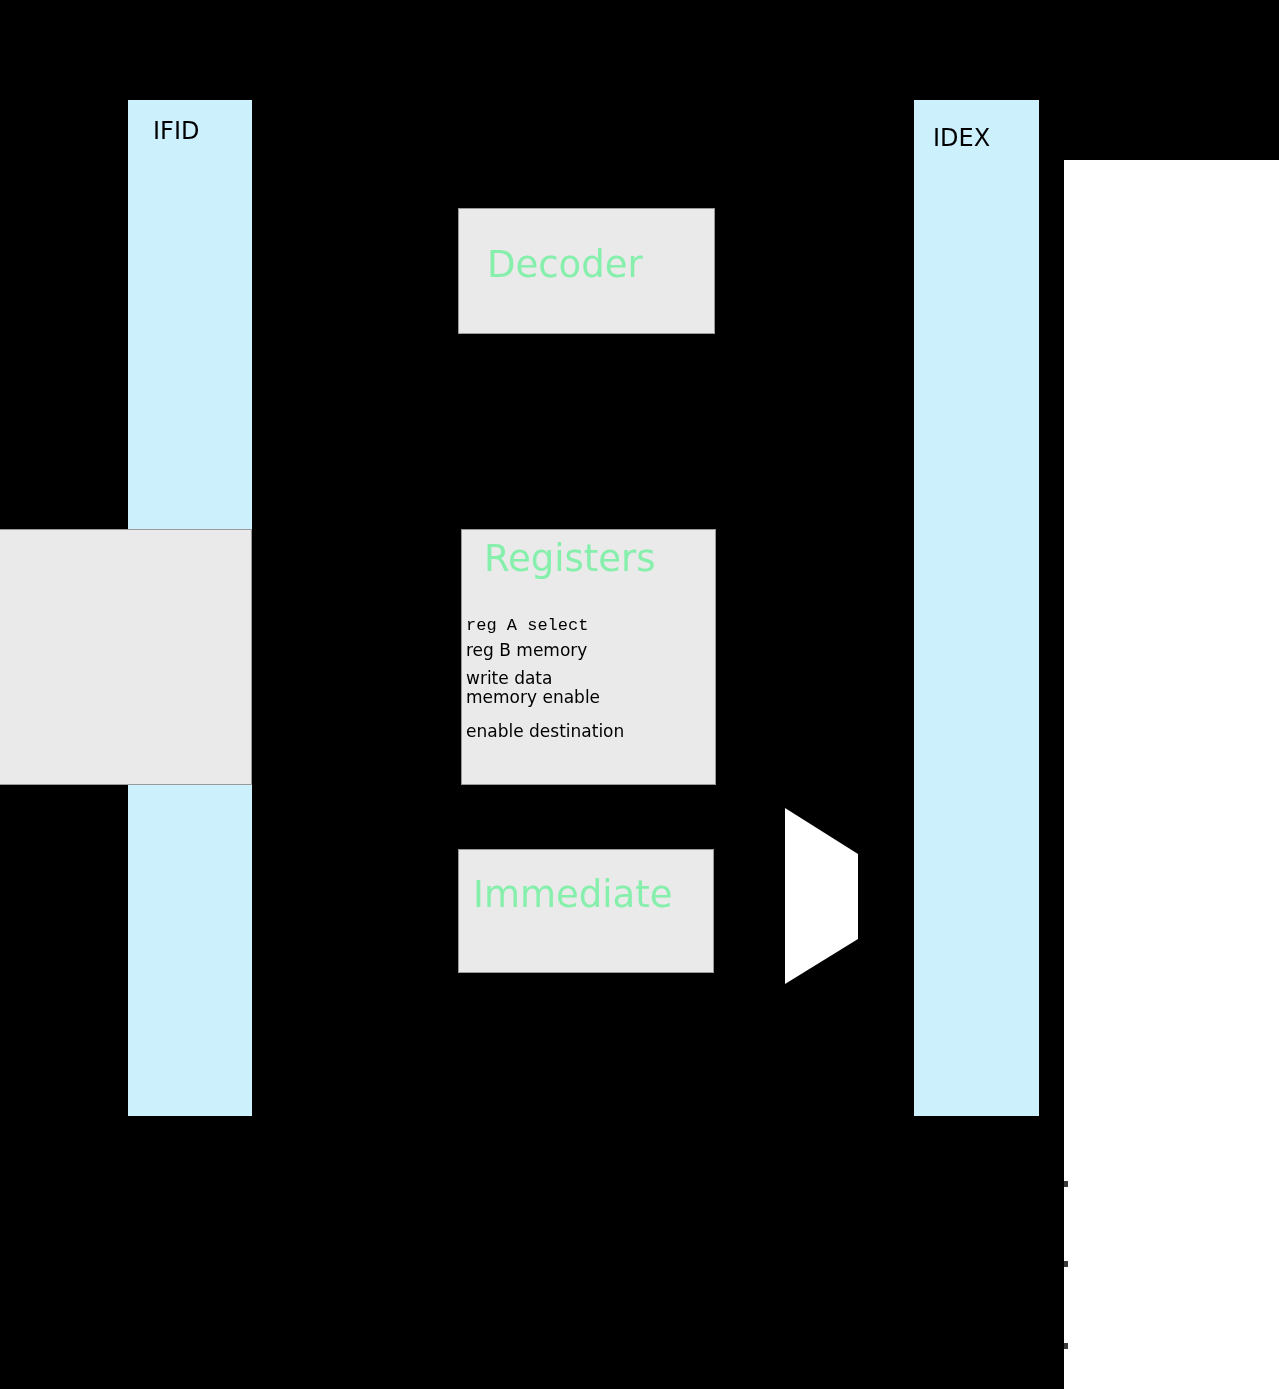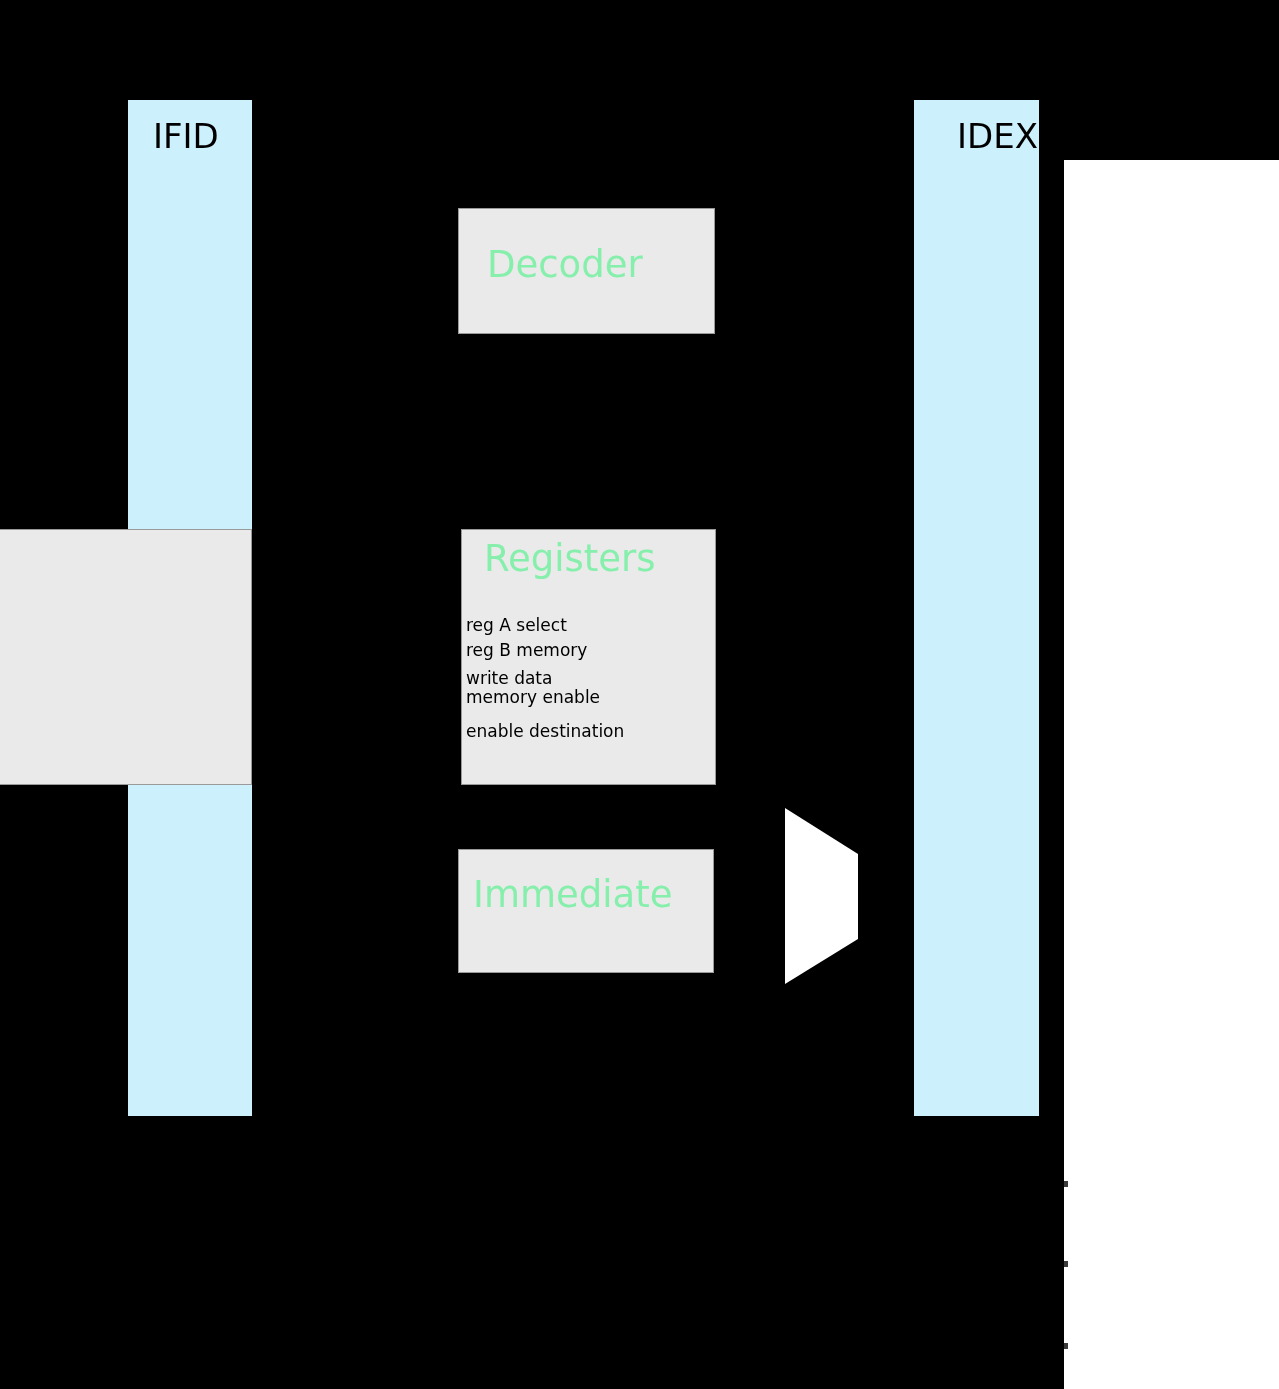--- a/index.html
+++ b/index.html
@@ -24,21 +24,21 @@
 
   
   .pipe-reg {
     position: absolute;
     background: #cdf0fd;
     box-sizing: border-box;
   }
   .pipe-reg-label {
     position: absolute;
     color: #000000;
-    font-size: 34px;
+    font-size: 24px;
     line-height: 1;
     white-space: nowrap;
   }
 
   
   .unit-box {
     position: absolute;
     background: #eaeaea;
     border: 1px solid #9a9a9a;
     box-sizing: border-box;
@@ -84,31 +84,31 @@
   <div class="white-panel" style="left:1064px; top:160px; width:215px; height:1229px;"></div>
 
   <div class="edge-tick" style="left:1064px; top:1181px; width:4px; height:6px;"></div>
   <div class="edge-tick" style="left:1064px; top:1261px; width:4px; height:6px;"></div>
   <div class="edge-tick" style="left:1064px; top:1343px; width:4px; height:6px;"></div>
 
   <div class="pipe-reg" style="left:128px; top:100px; width:124px; height:1016px;"></div>
   <div class="pipe-reg-label" style="left:153px; top:119px;">IFID</div>
 
   <div class="pipe-reg" style="left:914px; top:100px; width:125px; height:1016px;"></div>
-  <div class="pipe-reg-label" style="left:933px; top:119px;margin-left:24px;">IDEX</div>
+  <div class="pipe-reg-label" style="left:933px; top:126px;">IDEX</div>
 
   <div class="unit-box" style="left:-8px; top:529px; width:260px; height:256px;"></div>
 
   <div class="unit-box" style="left:458px; top:208px; width:257px; height:126px;"></div>
   <div class="unit-title" style="left:487px; top:246px;">Decoder</div>
 
   <div class="unit-box" style="left:461px; top:529px; width:255px; height:256px;"></div>
   <div class="unit-title" style="left:484px; top:540px;">Registers</div>
 
-  <div class="port-label" style="left:466px; top:617px;">reg A select</div>
+  <div class="port-label" style="left:466px; top:617px;font-family:Liberation Mono, monospace;">reg A select</div>
   <div class="port-label" style="left:466px; top:642px;">reg B memory</div>
   <div class="port-label" style="left:466px; top:670px;text-align:right;">write data</div>
   <div class="port-label" style="left:466px; top:689px;">memory enable</div>
   <div class="port-label" style="left:466px; top:723px;">enable destination</div>
 
   <div class="unit-box" style="left:458px; top:849px; width:256px; height:124px;"></div>
   <div class="unit-title" style="left:473px; top:876px;">Immediate</div>
 
   <div class="mux" style="left:785px; top:808px; width:74px; height:176px;">
     <svg width="74" height="176" viewBox="0 0 74 176">

